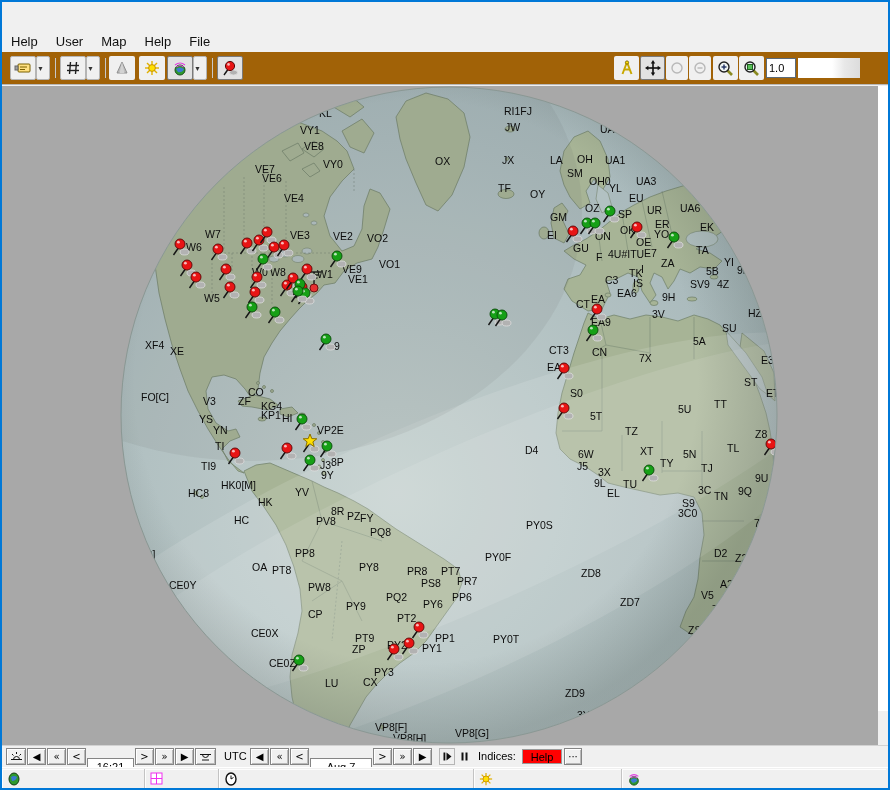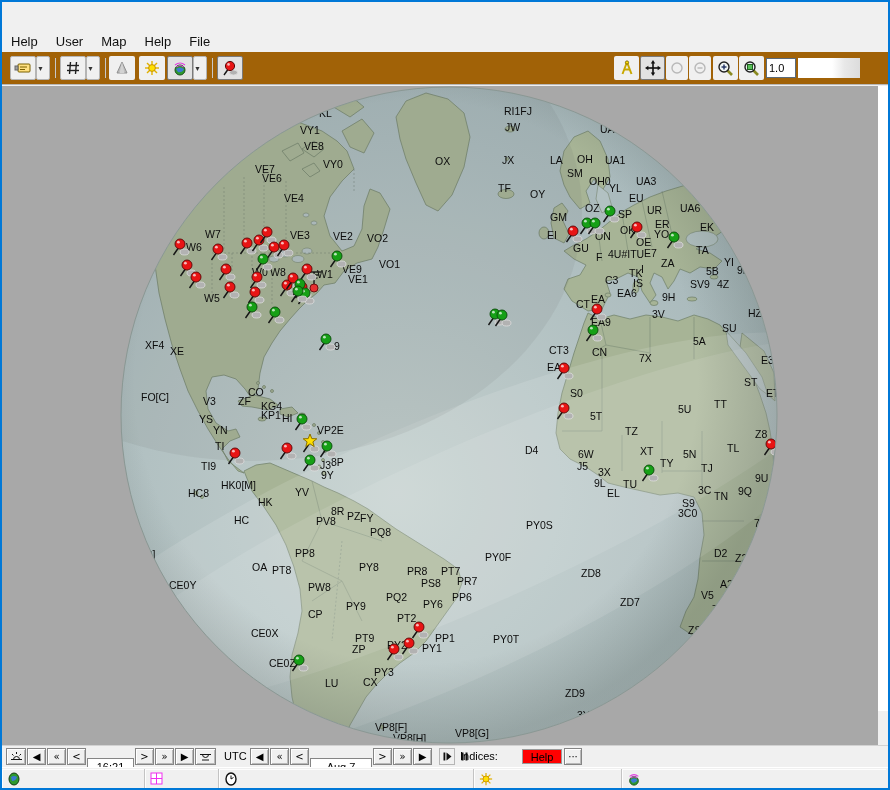--- a/index.html
+++ b/index.html
@@ -851,21 +851,21 @@
         <rect x="0.5" y="0.5" width="1.8" height="8" fill="#101010"></rect>
         <polygon points="3.5,0.5 8.5,4.5 3.5,8.5" fill="#101010"></polygon>
       </svg>
     </div>
     <div class="cbtn" style="left:455px;width:14px;border-color:transparent;box-shadow:none;background:transparent;">
       <svg width="7" height="9" viewBox="0 0 7 9">
         <rect x="0.5" y="0.5" width="2" height="8" fill="#101010"></rect>
         <rect x="4.5" y="0.5" width="2" height="8" fill="#101010"></rect>
       </svg>
     </div>
-    <span class="clabel" style="left:458px;">Indices:</span>
+    <span class="clabel" style="left:476px;">Indices:</span>
     <div class="indices-val">Help</div>
     <div class="cbtn" style="left:562px;width:18px;">···</div>
   </div>
 
   <div class="statusbar">
     <div class="spanel" style="left:0;width:143px;">
       <svg width="14" height="14" viewBox="0 0 14 14">
         <ellipse cx="7" cy="7" rx="5" ry="6" fill="#2e9a2e" stroke="#103a10"></ellipse>
         <path d="M4,5 Q7,3 10,5 Q9,9 5,9 Z" fill="#3a7ad0"></path>
       </svg>

